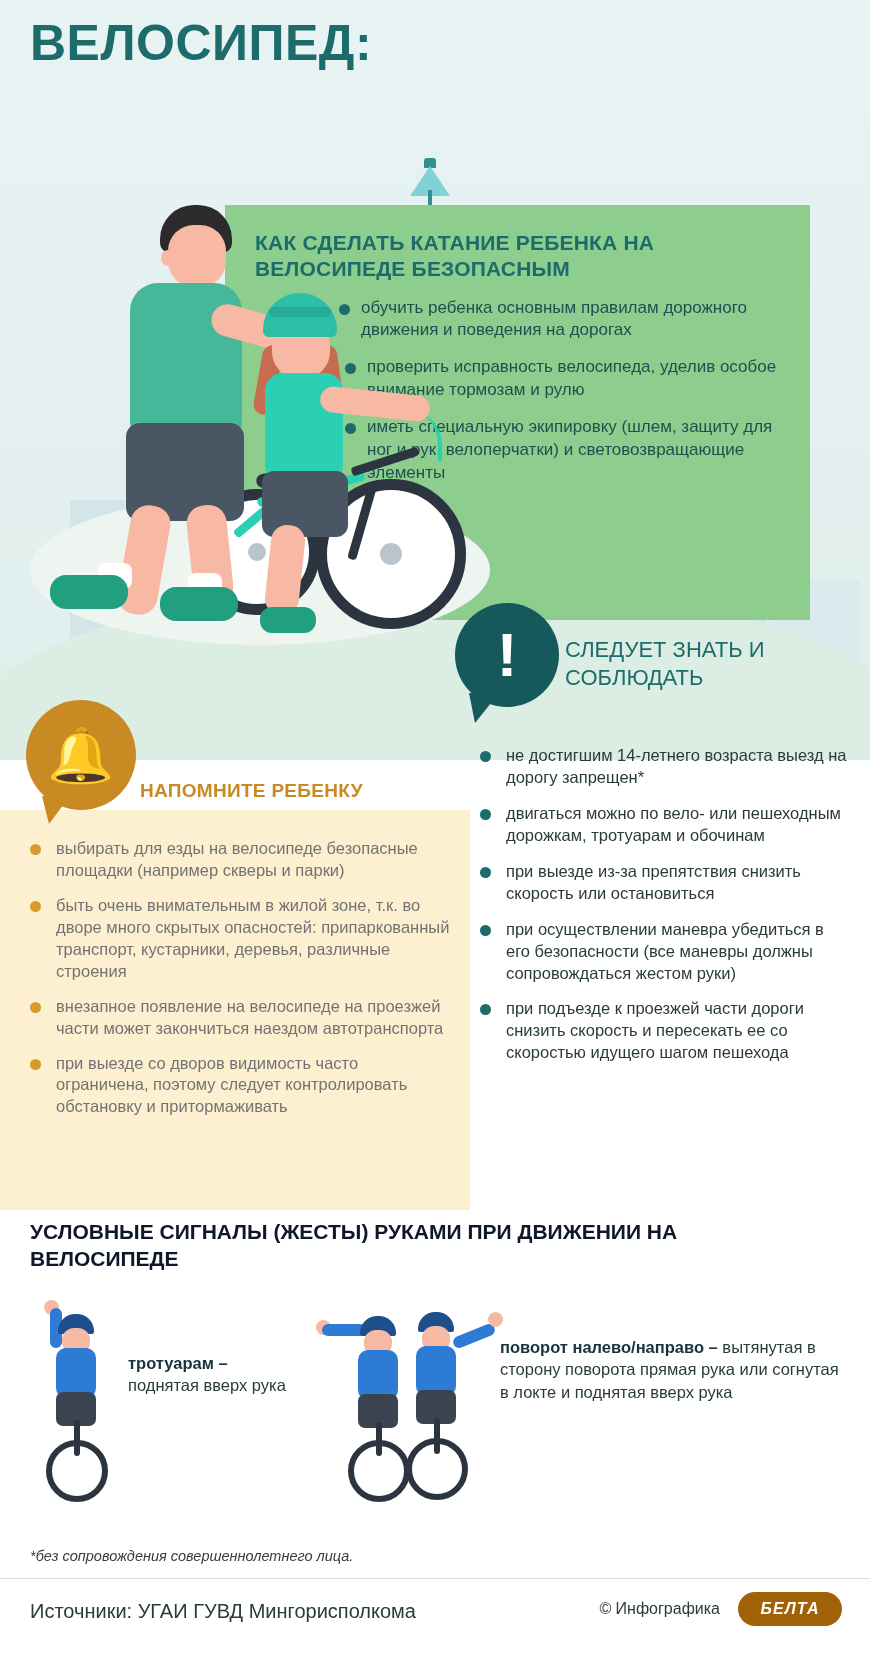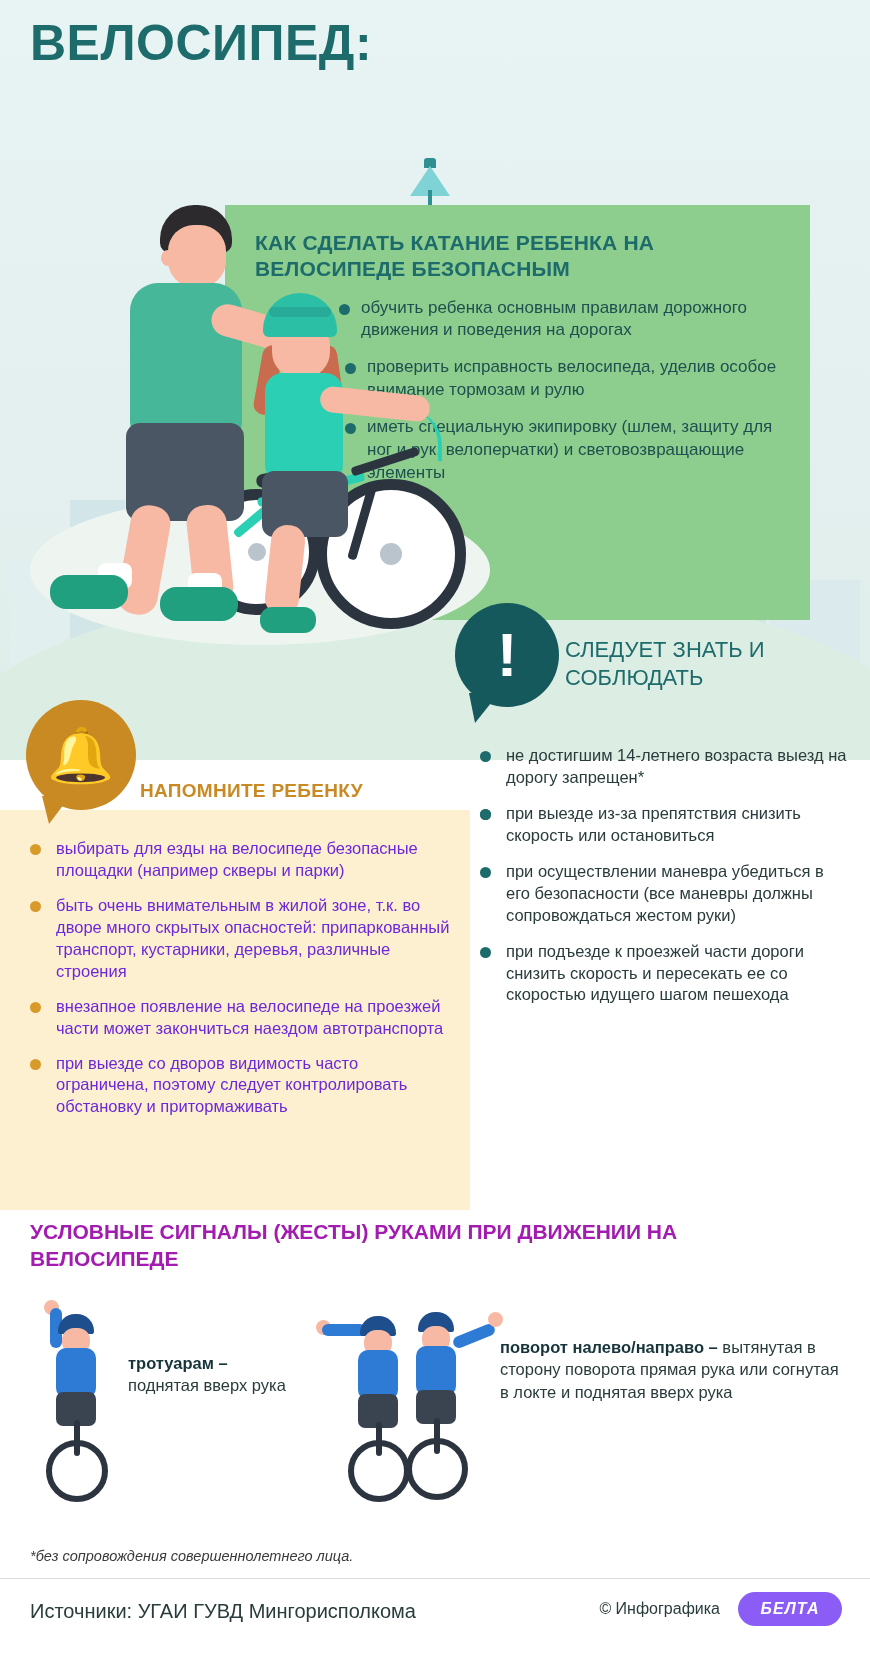--- a/index.html
+++ b/index.html
@@ -182,41 +182,41 @@
     font-size: 54px; color: #fdf0d0; line-height: 1;
   }
   .remind-title {
     position: absolute; left: 140px; top: 780px; width: 320px;
     font-size: 19px; font-weight: bold; color: #c98a24; letter-spacing: .3px;
   }
   .bullets-yellow { position: absolute; left: 30px; top: 838px; width: 420px; }
   .bullets-yellow li {
     list-style: none; position: relative;
     padding-left: 26px; margin-bottom: 13px;
-    font-size: 16.5px; line-height: 1.33; color: #6d28d9;
+    font-size: 16.5px; line-height: 1.33; color: #737373;
   }
   .bullets-yellow li .b-dot { background: #d79a2b; top: 6px; }
 
   
   .bullets-teal { position: absolute; left: 480px; top: 745px; width: 370px; }
   .bullets-teal li {
     list-style: none; position: relative;
     padding-left: 26px; margin-bottom: 14px;
     font-size: 16.5px; line-height: 1.33; color: #2a3b3b;
   }
   .bullets-teal li .b-dot { background: #1d6b6b; top: 6px; }
 
   
   .signals {
     position: absolute; left: 0; top: 1210px; width: 870px; height: 330px;
     background: #ffffff;
   }
   .signals-title {
     position: absolute; left: 30px; top: 1218px; width: 800px;
-    font-size: 21px; font-weight: bold; color: #a21caf; line-height: 1.3;
+    font-size: 21px; font-weight: bold; color: #0f172a; line-height: 1.3;
   }
   .rider { position: absolute; }
   .r-helmet { position: absolute; width: 36px; height: 20px; background: #1f4e8c; border-radius: 18px 18px 3px 3px; }
   .r-head { position: absolute; width: 28px; height: 26px; background: #f7b9a4; border-radius: 12px; }
   .r-body { position: absolute; width: 40px; height: 50px; background: #2e7bd6; border-radius: 10px; }
   .r-short{ position: absolute; width: 40px; height: 34px; background: #3a4450; border-radius: 7px; }
   .r-arm  { position: absolute; height: 12px; background: #2e7bd6; border-radius: 6px; }
   .r-hand { position: absolute; width: 15px; height: 15px; background: #f7b9a4; border-radius: 50%; }
   .r-wheel{ position: absolute; border: 6px solid #2c3440; border-radius: 50%; }
   .r-frame{ position: absolute; background: #2c3440; border-radius: 3px; }
@@ -236,21 +236,21 @@
   .source {
     position: absolute; left: 30px; top: 1600px;
     font-size: 20px; color: #2a3b3b;
   }
   .credit {
     position: absolute; right: 150px; top: 1600px;
     font-size: 16px; color: #2a3b3b;
   }
   .belta-logo {
     position: absolute; right: 28px; top: 1592px;
-    width: 104px; height: 34px; background: #8b5cf6; border-radius: 17px;
+    width: 104px; height: 34px; background: #a16207; border-radius: 17px;
     color: #ffffff; font-size: 16px; font-weight: bold; font-style: italic;
     display: flex; align-items: center; justify-content: center;
     letter-spacing: 1px;
   }
 </style>
 </head>
 <body>
 
 <div id="poster">
 
@@ -336,21 +336,21 @@
   <div class="remind-title">НАПОМНИТЕ РЕБЕНКУ</div>
   <ul class="bullets-yellow">
     <li><span class="b-dot"></span><span>выбирать для езды на велосипеде безопасные площадки (например скверы и парки)</span></li>
     <li><span class="b-dot"></span><span>быть очень внимательным в жилой зоне, т.к. во дворе много скрытых опасностей: припаркованный транспорт, кустарники, деревья, различные строения</span></li>
     <li><span class="b-dot"></span><span>внезапное появление на велосипеде на проезжей части может закончиться наездом автотранспорта</span></li>
     <li><span class="b-dot"></span><span>при выезде со дворов видимость часто ограничена, поэтому следует контролировать обстановку и притормаживать</span></li>
   </ul>
 
   <ul class="bullets-teal">
     <li><span class="b-dot"></span><span>не достигшим 14-летнего возраста выезд на дорогу запрещен*</span></li>
-    <li><span class="b-dot"></span></li>
+    <li><span class="b-dot"></span><span>двигаться можно по вело- или пешеходным дорожкам, тротуарам и обочинам</span></li>
     <li><span class="b-dot"></span><span>при выезде из-за препятствия снизить скорость или остановиться</span></li>
     <li><span class="b-dot"></span><span>при осуществлении маневра убедиться в его безопасности (все маневры должны сопровождаться жестом руки)</span></li>
     <li><span class="b-dot"></span><span>при подъезде к проезжей части дороги снизить скорость и пересекать ее со скоростью идущего шагом пешехода</span></li>
   </ul>
 
   <div class="signals"></div>
   <div class="signals-title">УСЛОВНЫЕ СИГНАЛЫ (ЖЕСТЫ) РУКАМИ ПРИ ДВИЖЕНИИ НА ВЕЛОСИПЕДЕ</div>
 
   <div class="rider" style="left:0;top:0;">
     <div class="r-hand" style="left:44px;  top:1300px;"></div>

